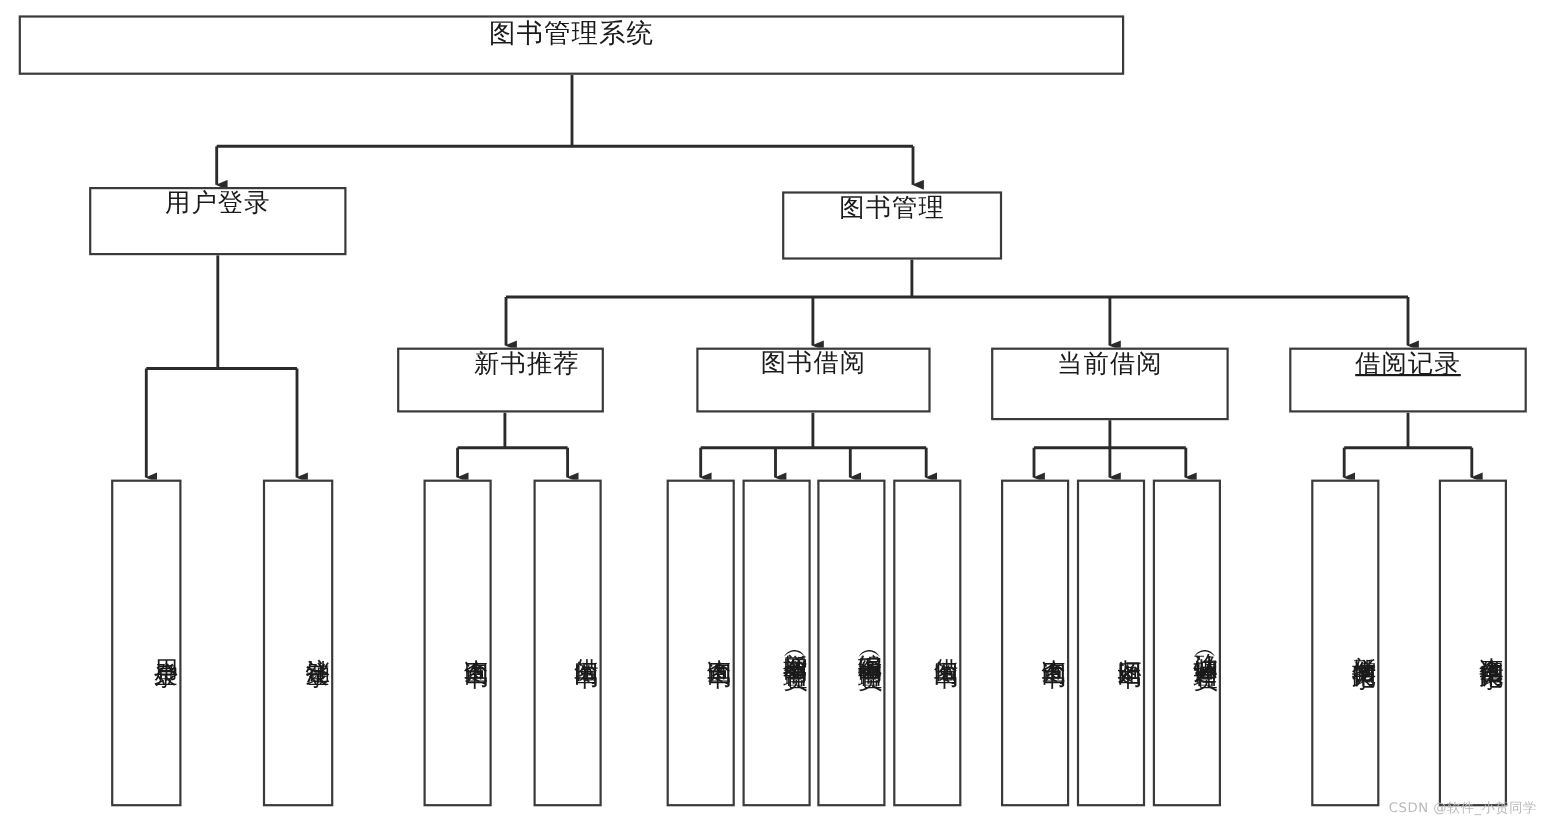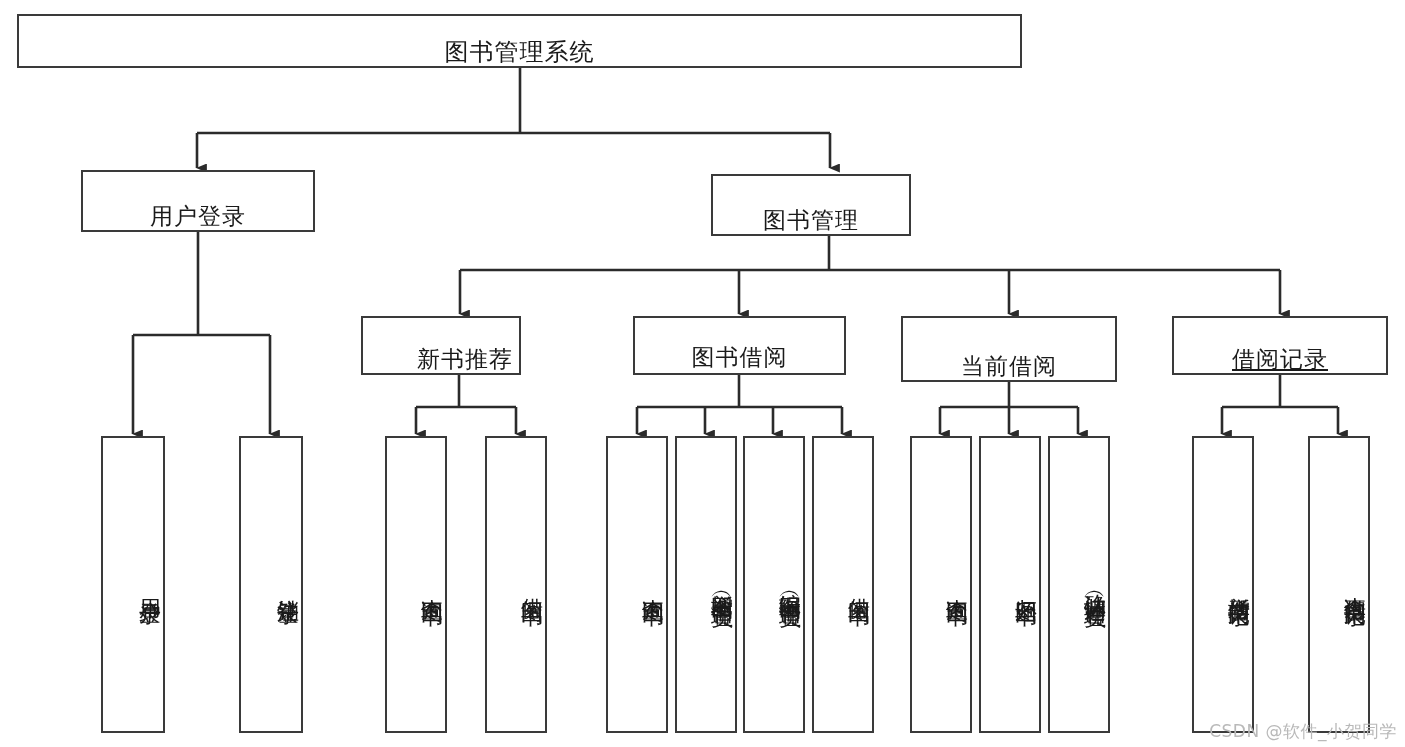--- a/index.html
+++ b/index.html
@@ -25,21 +25,21 @@
     width: 1405px;
     height: 747px;
     pointer-events: none;
   }
   .node {
     position: absolute;
     box-sizing: border-box;
     background: #ffffff;
     border: 2px solid #3a3a3a;
     display: flex;
-    align-items: flex-end;
+    align-items: flex-start;
     justify-content: center;
     color: #1a1a1a;
     line-height: 1.18;
   }
   .node.horiz {
     font-size: 23px;
     letter-spacing: 1px;
   }
   .node.vert {
     writing-mode: vertical-rl;
@@ -56,21 +56,21 @@
     white-space: normal;
     max-height: 100%;
   }
   .node.root {
     font-size: 24px;
   }
   #watermark {
     position: absolute;
     right: 8px;
     bottom: 4px;
-    font-size: 17px;
+    font-size: 12px;
     color: #b9b9b9;
     white-space: nowrap;
     letter-spacing: 0.5px;
   }
 </style>
 </head>
 <body>
 
 <div id="canvas">
 
@@ -128,21 +128,21 @@
     <span>图书管理系统</span>
   </div>
 
   <div class="node horiz" style="left:81px; top:170px; width:234px; height:62px;">
     <span>用户登录</span>
   </div>
   <div class="node horiz" style="left:711px; top:174px; width:200px; height:62px;">
     <span>图书管理</span>
   </div>
 
-  <div class="node horiz" style="left:361px; top:316px; width:160px; height:59px;padding-left:48px;">
+  <div class="node horiz" style="left:361px; top:316px; width:188px; height:59px;padding-left:48px;">
     <span>新书推荐</span>
   </div>
   <div class="node horiz" style="left:633px; top:316px; width:213px; height:59px;font-family:Liberation Mono, monospace;">
     <span>图书借阅</span>
   </div>
   <div class="node horiz" style="left:901px; top:316px; width:216px; height:66px;">
     <span>当前借阅</span>
   </div>
   <div class="node horiz" style="left:1172px; top:316px; width:216px; height:59px;text-decoration:underline;">
     <span>借阅记录</span>

